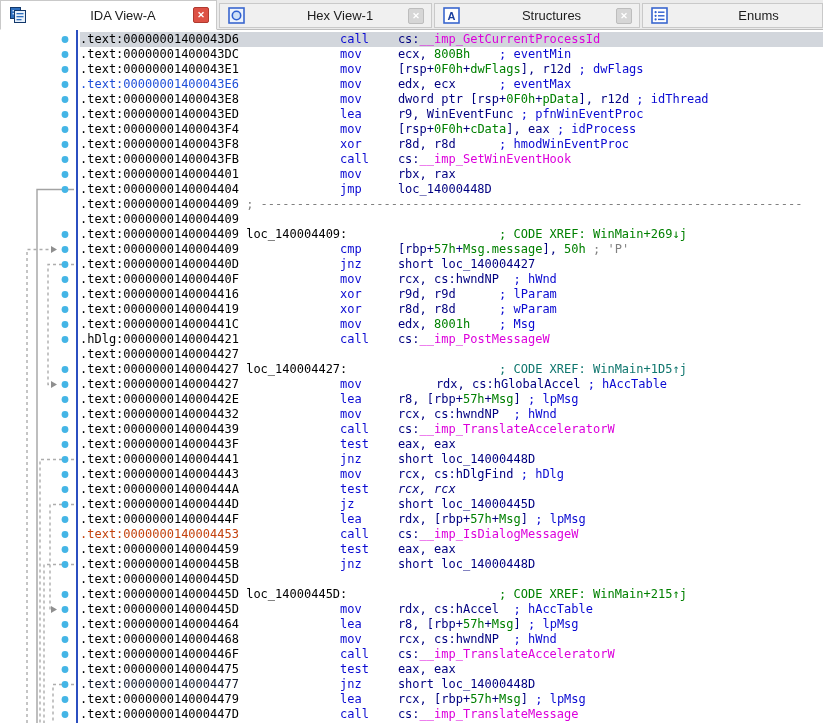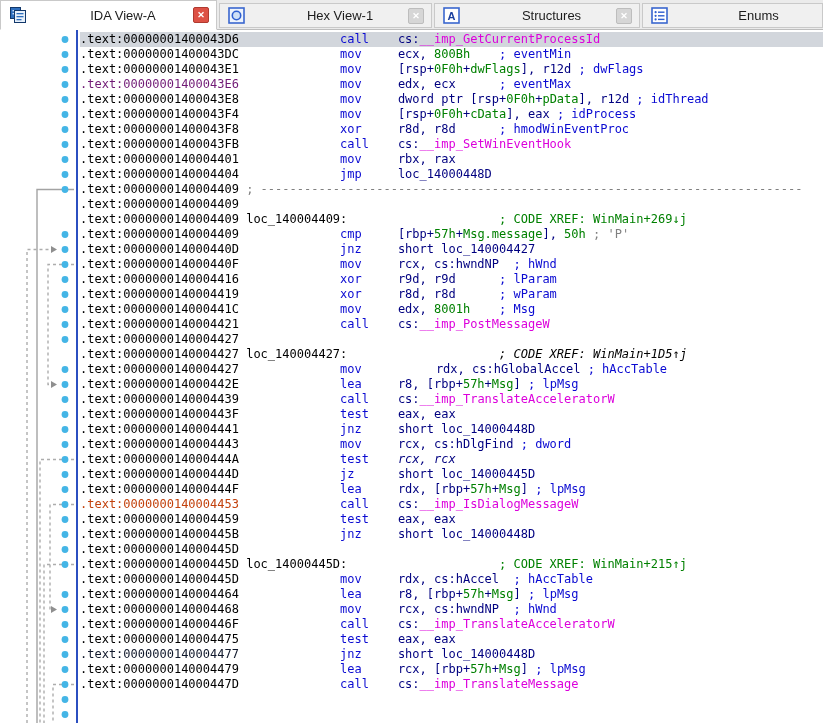--- a/index.html
+++ b/index.html
@@ -132,45 +132,47 @@
         <circle cx="65" cy="624.5" r="3.4" fill="#44b5e6"></circle>
         <circle cx="65" cy="639.5" r="3.4" fill="#44b5e6"></circle>
         <circle cx="65" cy="654.5" r="3.4" fill="#44b5e6"></circle>
         <circle cx="65" cy="669.5" r="3.4" fill="#44b5e6"></circle>
         <circle cx="65" cy="684.5" r="3.4" fill="#44b5e6"></circle>
       </svg></div>
   <div class="code" id="code">
       <div class="row hl"><span style="color: rgb(0, 0, 0);">.text:00000001400043D6              </span><span style="color: rgb(10, 10, 210);">call    </span><span style="color: rgb(0, 0, 128);">cs:</span><span style="color: rgb(220, 0, 220); margin-top: 28px;">__imp_GetCurrentProcessId</span></div>
       <div class="row"><span style="color: rgb(0, 0, 0);">.text:00000001400043DC              </span><span style="color: rgb(10, 10, 210);">mov     </span><span style="color: rgb(0, 0, 128);">ecx, </span><span style="color: rgb(0, 128, 0);">800Bh</span><span style="color: rgb(0, 0, 0);">    </span><span style="color: rgb(10, 10, 210);">; eventMin</span></div>
       <div class="row"><span style="color: rgb(0, 0, 0);">.text:00000001400043E1              </span><span style="color: rgb(10, 10, 210);">mov     </span><span style="color: rgb(0, 0, 128);">[rsp+</span><span style="color: rgb(0, 128, 0);">0F0h</span><span style="color: rgb(0, 0, 128);">+</span><span style="color: rgb(0, 128, 0);">dwFlags</span><span style="color: rgb(0, 0, 128);">], r12d</span><span style="color: rgb(0, 0, 0);"> </span><span style="color: rgb(10, 10, 210);">; dwFlags</span></div>
-      <div class="row"><span style="color: #701a75;">.text:00000001400043E6              </span><span style="color: rgb(10, 10, 210);">mov     </span><span style="color: rgb(0, 0, 128);">edx, ecx</span><span style="color: rgb(0, 0, 0);">      </span><span style="color: rgb(10, 10, 210);">; eventMax</span></div>
+      <div class="row"><span style="color: #1d4ed8;">.text:00000001400043E6              </span><span style="color: rgb(10, 10, 210);">mov     </span><span style="color: rgb(0, 0, 128);">edx, ecx</span><span style="color: rgb(0, 0, 0);">      </span><span style="color: rgb(10, 10, 210);">; eventMax</span></div>
       <div class="row"><span style="color: rgb(0, 0, 0);">.text:00000001400043E8              </span><span style="color: rgb(10, 10, 210);">mov     </span><span style="color: rgb(0, 0, 128);">dword ptr [rsp+</span><span style="color: rgb(0, 128, 0);">0F0h</span><span style="color: rgb(0, 0, 128);">+</span><span style="color: rgb(0, 128, 0);">pData</span><span style="color: rgb(0, 0, 128);">], r12d</span><span style="color: rgb(0, 0, 0);"> </span><span style="color: rgb(10, 10, 210);">; idThread</span></div>
+      <div class="row"><span style="color: rgb(0, 0, 0);">.text:00000001400043ED              </span><span style="color: rgb(10, 10, 210);">lea     </span><span style="color: rgb(0, 0, 128);">r9, WinEventFunc</span><span style="color: rgb(0, 0, 0);"> </span><span style="color: rgb(10, 10, 210);">; pfnWinEventProc</span></div>
       <div class="row"><span style="color: rgb(0, 0, 0);">.text:00000001400043F4              </span><span style="color: rgb(10, 10, 210);">mov     </span><span style="color: rgb(0, 0, 128);">[rsp+</span><span style="color: rgb(0, 128, 0);">0F0h</span><span style="color: rgb(0, 0, 128);">+</span><span style="color: rgb(0, 128, 0);">cData</span><span style="color: rgb(0, 0, 128);">], eax</span><span style="color: rgb(0, 0, 0);"> </span><span style="color: rgb(10, 10, 210);">; idProcess</span></div>
       <div class="row"><span style="color: rgb(0, 0, 0);">.text:00000001400043F8              </span><span style="color: rgb(10, 10, 210);">xor     </span><span style="color: rgb(0, 0, 128);">r8d, r8d</span><span style="color: rgb(0, 0, 0);">      </span><span style="color: rgb(10, 10, 210);">; hmodWinEventProc</span></div>
       <div class="row"><span style="color: rgb(0, 0, 0);">.text:00000001400043FB              </span><span style="color: rgb(10, 10, 210);">call    </span><span style="color: rgb(0, 0, 128);">cs:</span><span style="color: rgb(220, 0, 220);">__imp_SetWinEventHook</span></div>
       <div class="row"><span style="color: rgb(0, 0, 0);">.text:0000000140004401              </span><span style="color: rgb(10, 10, 210);">mov     </span><span style="color: rgb(0, 0, 128);">rbx, rax</span></div>
       <div class="row"><span style="color: rgb(0, 0, 0);">.text:0000000140004404              </span><span style="color: rgb(10, 10, 210);">jmp     </span><span style="color: rgb(0, 0, 128);">loc_14000448D</span></div>
       <div class="row"><span style="color: rgb(0, 0, 0);">.text:0000000140004409 </span><span style="color: rgb(128, 128, 128);">; ---------------------------------------------------------------------------</span></div>
       <div class="row"><span style="color: rgb(0, 0, 0);">.text:0000000140004409</span></div>
       <div class="row"><span style="color: rgb(0, 0, 0);">.text:0000000140004409 loc_140004409:</span><span style="color: rgb(0, 0, 0);">                     </span><span style="color: rgb(0, 128, 0);">; CODE XREF: WinMain+269↓j</span></div>
       <div class="row"><span style="color: rgb(0, 0, 0);">.text:0000000140004409              </span><span style="color: rgb(10, 10, 210);">cmp     </span><span style="color: rgb(0, 0, 128);">[rbp+</span><span style="color: rgb(0, 128, 0);">57h</span><span style="color: rgb(0, 0, 128);">+</span><span style="color: rgb(0, 128, 0);">Msg.message</span><span style="color: rgb(0, 0, 128);">], </span><span style="color: rgb(0, 128, 0);">50h</span><span style="color: rgb(0, 0, 0);"> </span><span style="color: rgb(128, 128, 128);">; 'P'</span></div>
       <div class="row"><span style="color: rgb(0, 0, 0);">.text:000000014000440D              </span><span style="color: rgb(10, 10, 210);">jnz     </span><span style="color: rgb(0, 0, 128);">short loc_140004427</span></div>
       <div class="row"><span style="color: rgb(0, 0, 0);">.text:000000014000440F              </span><span style="color: rgb(10, 10, 210);">mov     </span><span style="color: rgb(0, 0, 128);">rcx, cs:hwndNP</span><span style="color: rgb(0, 0, 0);">  </span><span style="color: rgb(10, 10, 210);">; hWnd</span></div>
       <div class="row"><span style="color: rgb(0, 0, 0);">.text:0000000140004416              </span><span style="color: rgb(10, 10, 210);">xor     </span><span style="color: rgb(0, 0, 128);">r9d, r9d</span><span style="color: rgb(0, 0, 0);">      </span><span style="color: rgb(10, 10, 210);">; lParam</span></div>
       <div class="row"><span style="color: rgb(0, 0, 0);">.text:0000000140004419              </span><span style="color: rgb(10, 10, 210);">xor     </span><span style="color: rgb(0, 0, 128);">r8d, r8d</span><span style="color: rgb(0, 0, 0);">      </span><span style="color: rgb(10, 10, 210);">; wParam</span></div>
       <div class="row"><span style="color: rgb(0, 0, 0);">.text:000000014000441C              </span><span style="color: rgb(10, 10, 210);">mov     </span><span style="color: rgb(0, 0, 128);">edx, </span><span style="color: rgb(0, 128, 0);">8001h</span><span style="color: rgb(0, 0, 0);">    </span><span style="color: rgb(10, 10, 210);">; Msg</span></div>
-      <div class="row"><span style="color: rgb(0, 0, 0);">.text:0000000140004421              </span><span style="color: rgb(10, 10, 210);">call    </span><span style="color: rgb(0, 0, 128);">cs:</span><span style="color: rgb(220, 0, 220);">__imp_PostMessageW</span></div>
+      <div class="row"><span style="color: rgb(0, 0, 0);">.hDlg:0000000140004421              </span><span style="color: rgb(10, 10, 210);">call    </span><span style="color: rgb(0, 0, 128);">cs:</span><span style="color: rgb(220, 0, 220);">__imp_PostMessageW</span></div>
       <div class="row"><span style="color: rgb(0, 0, 0);">.text:0000000140004427</span></div>
-      <div class="row"><span style="color: rgb(0, 0, 0);">.text:0000000140004427 loc_140004427:</span><span style="color: rgb(0, 0, 0);">                     </span><span style="color: #000000; font-style: italic;">; CODE XREF: WinMain+1D5↑j</span></div>
+      <div class="row"><span style="color: rgb(0, 0, 0);">.text:0000000140004427 loc_140004427:</span><span style="color: rgb(0, 0, 0);">                     </span><span style="color: #0f766e;">; CODE XREF: WinMain+1D5↑j</span></div>
       <div class="row"><span style="color: rgb(0, 0, 0);">.text:0000000140004427              </span><span style="color: rgb(10, 10, 210);">mov     </span><span style="color: rgb(0, 0, 128); margin-left: 38px;">rdx, cs:hGlobalAccel</span><span style="color: rgb(0, 0, 0);"> </span><span style="color: rgb(10, 10, 210);">; hAccTable</span></div>
       <div class="row"><span style="color: rgb(0, 0, 0);">.text:000000014000442E              </span><span style="color: rgb(10, 10, 210);">lea     </span><span style="color: rgb(0, 0, 128);">r8, [rbp+</span><span style="color: rgb(0, 128, 0);">57h</span><span style="color: rgb(0, 0, 128);">+</span><span style="color: rgb(0, 128, 0);">Msg</span><span style="color: rgb(0, 0, 128);">]</span><span style="color: rgb(0, 0, 0);"> </span><span style="color: rgb(10, 10, 210);">; lpMsg</span></div>
+      <div class="row"><span style="color: rgb(0, 0, 0);">.text:0000000140004432              </span><span style="color: rgb(10, 10, 210);">mov     </span><span style="color: rgb(0, 0, 128);">rcx, cs:hwndNP</span><span style="color: rgb(0, 0, 0);">  </span><span style="color: rgb(10, 10, 210);">; hWnd</span></div>
       <div class="row"><span style="color: rgb(0, 0, 0);">.text:0000000140004439              </span><span style="color: rgb(10, 10, 210);">call    </span><span style="color: rgb(0, 0, 128);">cs:</span><span style="color: rgb(220, 0, 220);">__imp_TranslateAcceleratorW</span></div>
       <div class="row"><span style="color: rgb(0, 0, 0);">.text:000000014000443F              </span><span style="color: rgb(10, 10, 210);">test    </span><span style="color: rgb(0, 0, 128);">eax, eax</span></div>
       <div class="row"><span style="color: rgb(0, 0, 0);">.text:0000000140004441              </span><span style="color: rgb(10, 10, 210);">jnz     </span><span style="color: rgb(0, 0, 128);">short loc_14000448D</span></div>
-      <div class="row"><span style="color: rgb(0, 0, 0);">.text:0000000140004443              </span><span style="color: rgb(10, 10, 210);">mov     </span><span style="color: rgb(0, 0, 128);">rcx, cs:hDlgFind</span><span style="color: rgb(0, 0, 0);"> </span><span style="color: rgb(10, 10, 210);">; dword</span></div>
+      <div class="row"><span style="color: rgb(0, 0, 0);">.text:0000000140004443              </span><span style="color: rgb(10, 10, 210);">mov     </span><span style="color: rgb(0, 0, 128);">rcx, cs:hDlgFind</span><span style="color: rgb(0, 0, 0);"> </span><span style="color: rgb(10, 10, 210);">; hDlg</span></div>
       <div class="row"><span style="color: rgb(0, 0, 0);">.text:000000014000444A              </span><span style="color: rgb(10, 10, 210);">test    </span><span style="color: rgb(0, 0, 128); font-style: italic;">rcx, rcx</span></div>
       <div class="row"><span style="color: rgb(0, 0, 0);">.text:000000014000444D              </span><span style="color: rgb(10, 10, 210);">jz      </span><span style="color: rgb(0, 0, 128);">short loc_14000445D</span></div>
       <div class="row"><span style="color: rgb(0, 0, 0);">.text:000000014000444F              </span><span style="color: rgb(10, 10, 210);">lea     </span><span style="color: rgb(0, 0, 128);">rdx, [rbp+</span><span style="color: rgb(0, 128, 0);">57h</span><span style="color: rgb(0, 0, 128);">+</span><span style="color: rgb(0, 128, 0);">Msg</span><span style="color: rgb(0, 0, 128);">]</span><span style="color: rgb(0, 0, 0);"> </span><span style="color: rgb(10, 10, 210);">; lpMsg</span></div>
       <div class="row"><span style="color: #c2410c; text-align: right;">.text:0000000140004453              </span><span style="color: rgb(10, 10, 210);">call    </span><span style="color: rgb(0, 0, 128);">cs:</span><span style="color: rgb(220, 0, 220);">__imp_IsDialogMessageW</span></div>
       <div class="row"><span style="color: rgb(0, 0, 0);">.text:0000000140004459              </span><span style="color: rgb(10, 10, 210);">test    </span><span style="color: rgb(0, 0, 128);">eax, eax</span></div>
       <div class="row"><span style="color: rgb(0, 0, 0);">.text:000000014000445B              </span><span style="color: rgb(10, 10, 210);">jnz     </span><span style="color: rgb(0, 0, 128);">short loc_14000448D</span></div>
       <div class="row"><span style="color: rgb(0, 0, 0);">.text:000000014000445D</span></div>
       <div class="row"><span style="color: rgb(0, 0, 0);">.text:000000014000445D loc_14000445D:</span><span style="color: rgb(0, 0, 0);">                     </span><span style="color: rgb(0, 128, 0);">; CODE XREF: WinMain+215↑j</span></div>
       <div class="row"><span style="color: rgb(0, 0, 0);">.text:000000014000445D              </span><span style="color: rgb(10, 10, 210);">mov     </span><span style="color: rgb(0, 0, 128);">rdx, cs:hAccel</span><span style="color: rgb(0, 0, 0);">  </span><span style="color: rgb(10, 10, 210);">; hAccTable</span></div>
       <div class="row"><span style="color: rgb(0, 0, 0);">.text:0000000140004464              </span><span style="color: rgb(10, 10, 210);">lea     </span><span style="color: rgb(0, 0, 128);">r8, [rbp+</span><span style="color: rgb(0, 128, 0);">57h</span><span style="color: rgb(0, 0, 128);">+</span><span style="color: rgb(0, 128, 0);">Msg</span><span style="color: rgb(0, 0, 128);">]</span><span style="color: rgb(0, 0, 0);"> </span><span style="color: rgb(10, 10, 210);">; lpMsg</span></div>

